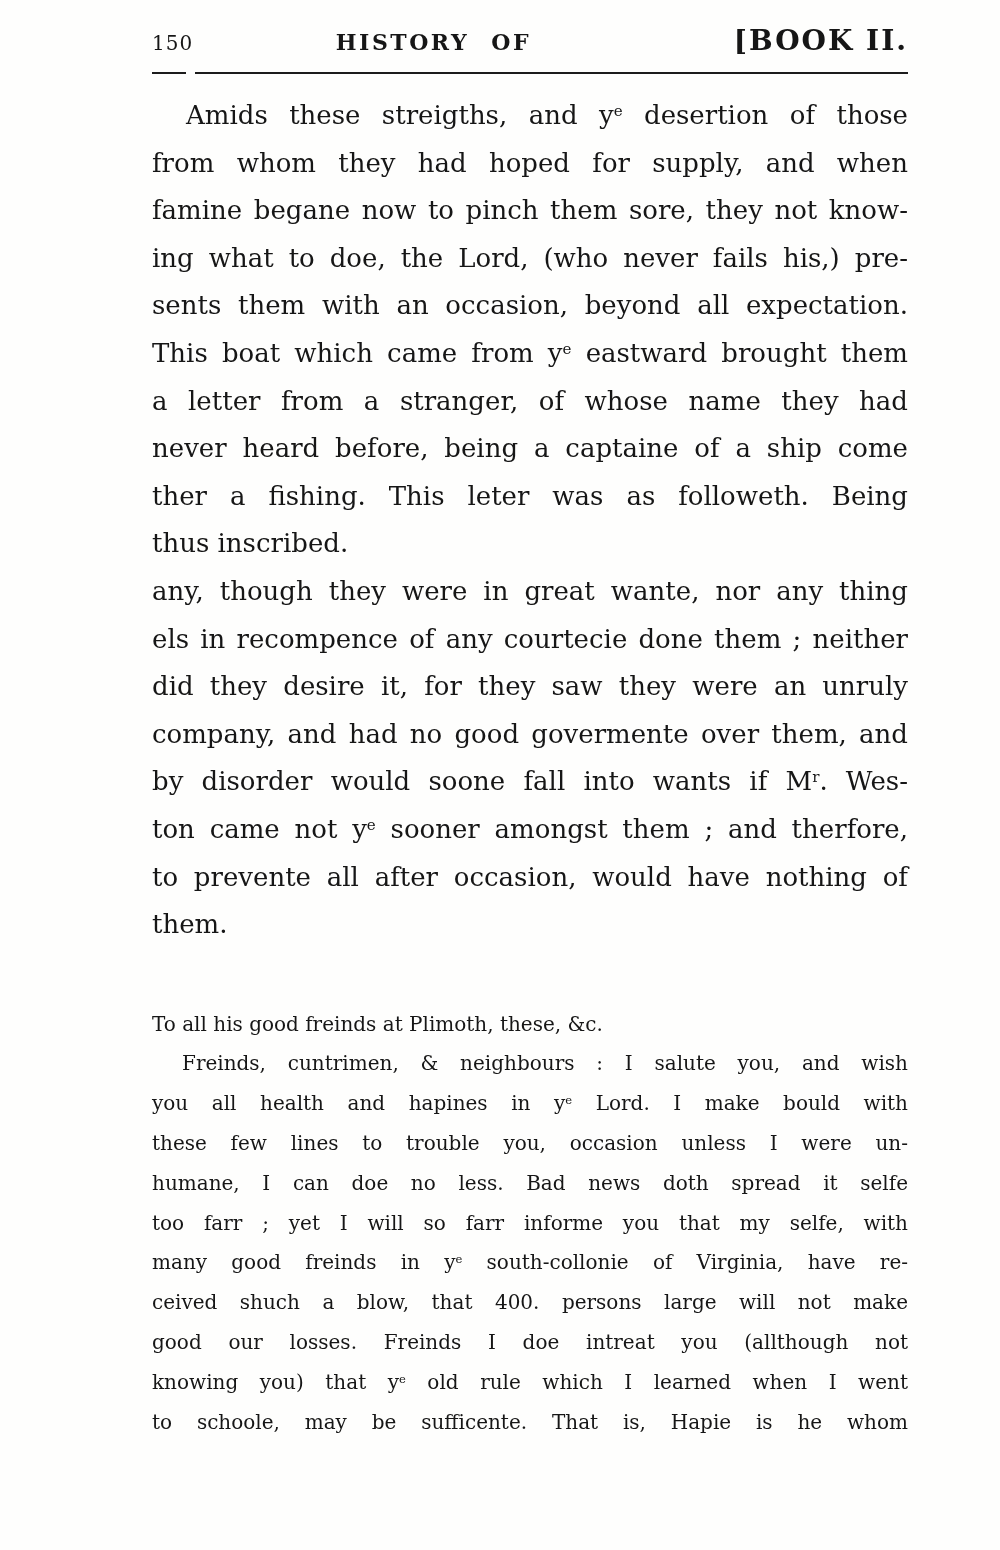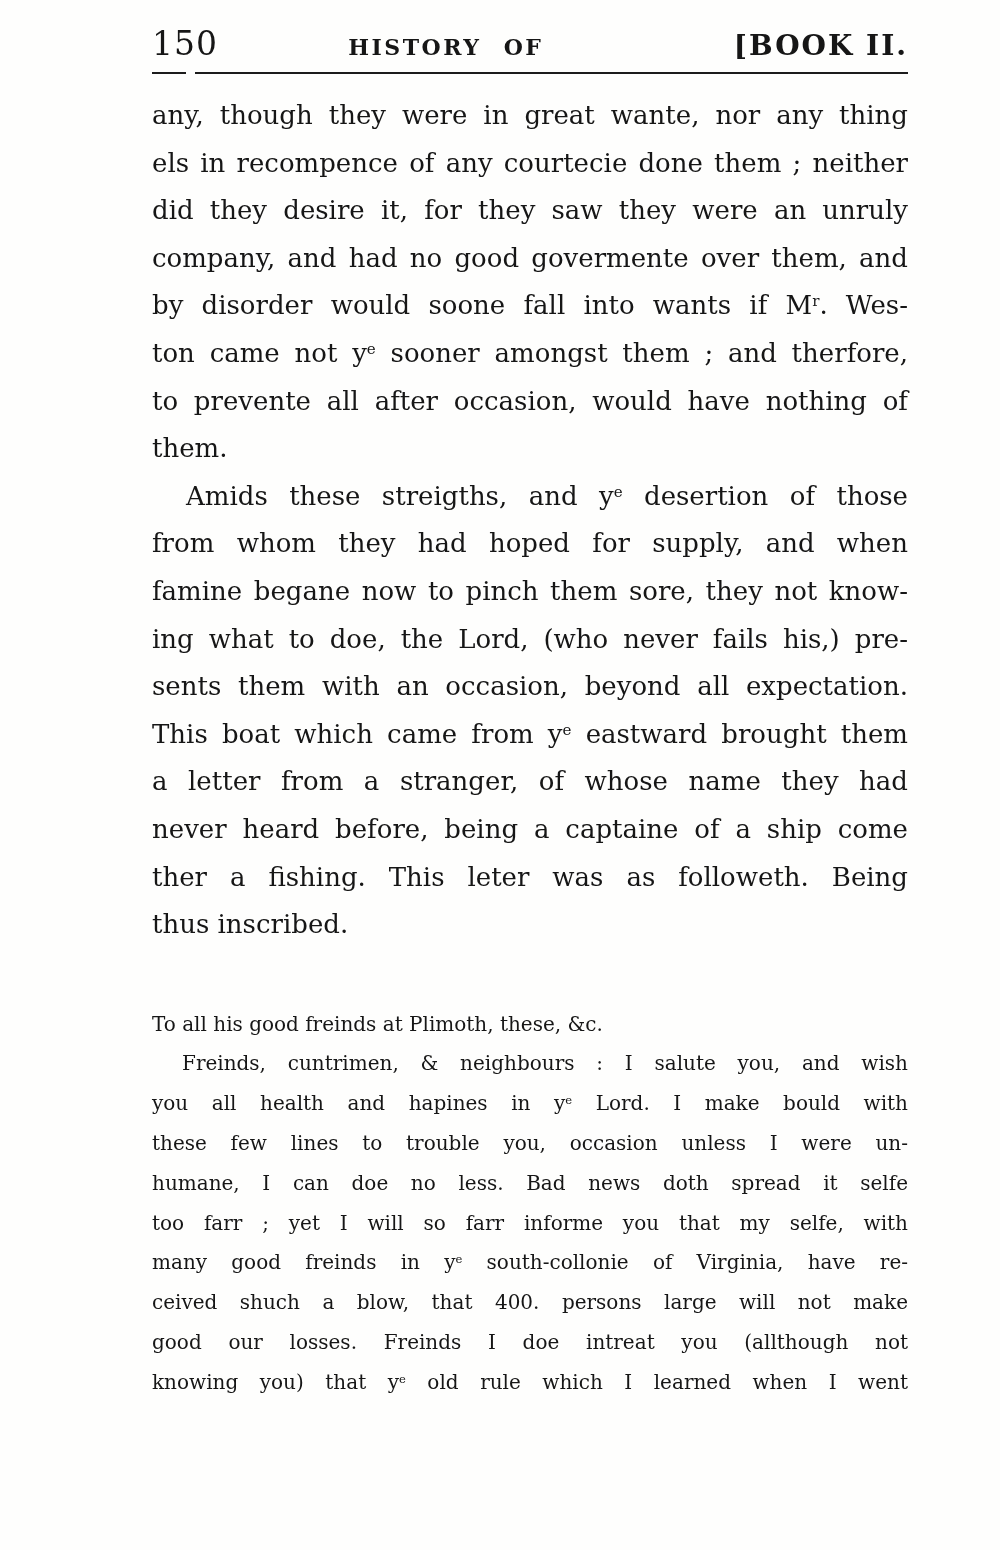--- a/index.html
+++ b/index.html
@@ -23,21 +23,21 @@
     top: 24px;
     width: 756px;
   }
   .header {
     display: flex;
     justify-content: space-between;
     align-items: baseline;
     height: 34px;
   }
   .page-number {
-    font-size: 33px;
+    font-size: 20px;
     letter-spacing: 1px;
   }
   .running-title {
     font-size: 22px;
     font-weight: bold;
     letter-spacing: 2.5px;
     word-spacing: 12px;
     transform: translateX(-30px);
     text-align: right;
   }
@@ -96,52 +96,53 @@
       <span class="book-label">[BOOK II.</span>
     </div>
 
     <div class="rule">
       <span class="seg seg1"></span>
       <span class="seg seg2"></span>
     </div>
 
     <div class="main-text">
       <div class="para">
-          <div class="line">any, though they were in great wante, nor any thing</div>
-          <div class="line">els in recompence of any courtecie done them ; neither</div>
-          <div class="line">did they desire it, for they saw they were an unruly</div>
-          <div class="line">company, and had no good govermente over them, and</div>
-          <div class="line">by disorder would soone fall into wants if M<sup>r</sup>. Wes-</div>
-          <div class="line">ton came not y<sup>e</sup> sooner amongst them ; and therfore,</div>
-          <div class="line">to prevente all after occasion, would have nothing of</div>
-          <div class="line no-justify">them.</div>
-        </div>
-      <div class="para">
           <div class="line indent">Amids these streigths, and y<sup>e</sup> desertion of those</div>
           <div class="line">from whom they had hoped for supply, and when</div>
           <div class="line">famine begane now to pinch them sore, they not know-</div>
           <div class="line">ing what to doe, the Lord, (who never fails his,) pre-</div>
           <div class="line">sents them with an occasion, beyond all expectation.</div>
           <div class="line">This boat which came from y<sup>e</sup> eastward brought them</div>
           <div class="line">a letter from a stranger, of whose name they had</div>
           <div class="line">never heard before, being a captaine of a ship come</div>
           <div class="line">ther a fishing.  This leter was as followeth.  Being</div>
           <div class="line no-justify">thus inscribed.</div>
+        </div>
+      <div class="para">
+          <div class="line">any, though they were in great wante, nor any thing</div>
+          <div class="line">els in recompence of any courtecie done them ; neither</div>
+          <div class="line">did they desire it, for they saw they were an unruly</div>
+          <div class="line">company, and had no good govermente over them, and</div>
+          <div class="line">by disorder would soone fall into wants if M<sup>r</sup>. Wes-</div>
+          <div class="line">ton came not y<sup>e</sup> sooner amongst them ; and therfore,</div>
+          <div class="line">to prevente all after occasion, would have nothing of</div>
+          <div class="line no-justify">them.</div>
         </div>
     </div>
 
     <div class="letter">
       <div class="line no-justify">To all his good freinds at Plimoth, these, &amp;c.</div>
       <div class="para">
           <div class="line indent">Freinds, cuntrimen, &amp; neighbours : I salute you, and wish</div>
           <div class="line">you all health and hapines in y<sup>e</sup> Lord.  I make bould with</div>
           <div class="line">these few lines to trouble you, occasion unless I were un-</div>
           <div class="line">humane, I can doe no less.  Bad news doth spread it selfe</div>
           <div class="line">too farr ; yet I will so farr informe you that my selfe, with</div>
           <div class="line">many good freinds in y<sup>e</sup> south-collonie of Virginia, have re-</div>
           <div class="line">ceived shuch a blow, that 400. persons large will not make</div>
           <div class="line">good our losses.  Freinds I doe intreat you (allthough not</div>
           <div class="line">knowing you) that y<sup>e</sup> old rule which I learned when I went</div>
+          <div class="line">to schoole, may be sufficente.  That is, Hapie is he whom</div>
         </div>
     </div>
 
   </div>
 </div>
 
 </body></html>

